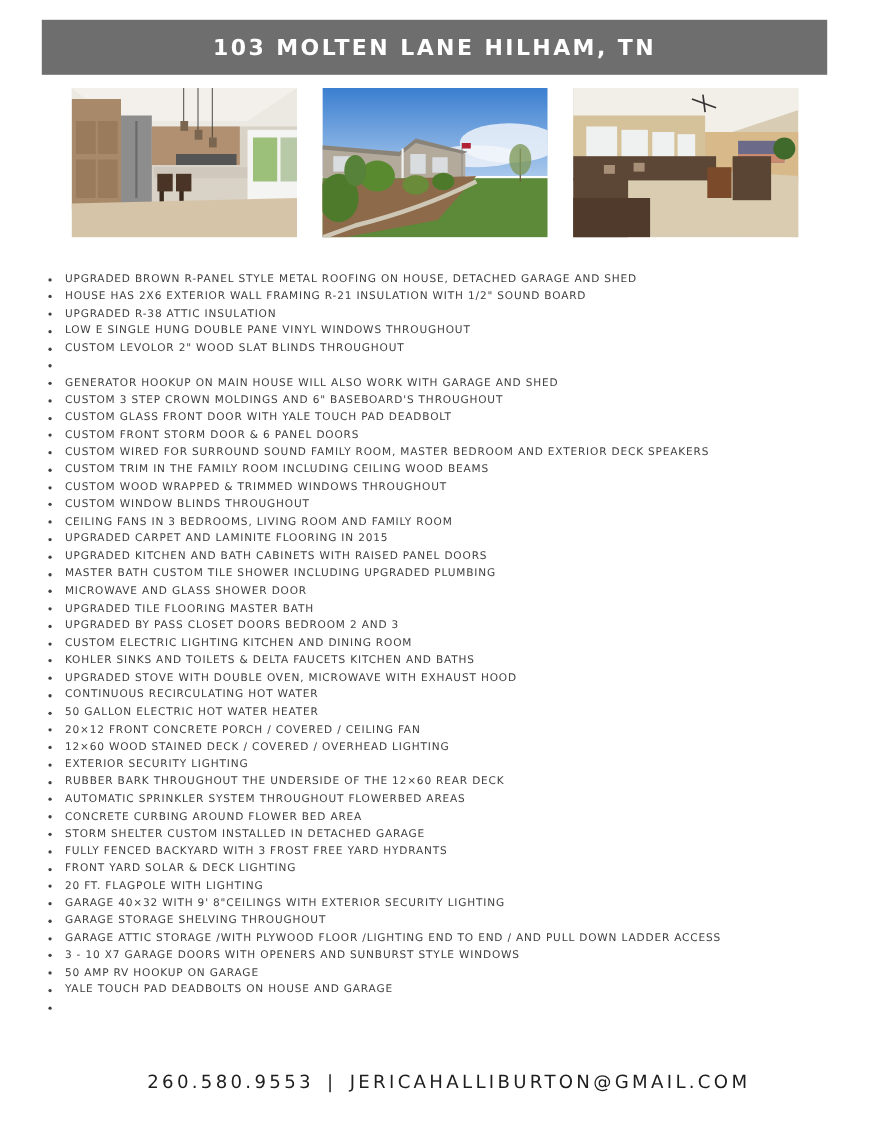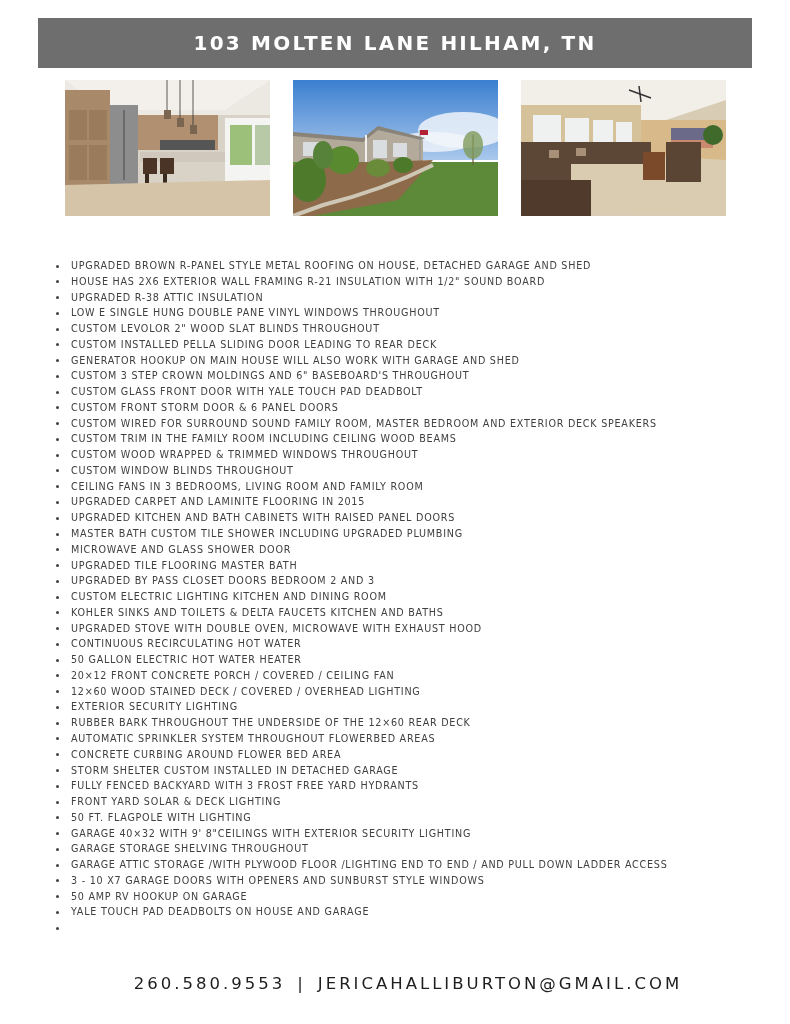--- a/index.html
+++ b/index.html
@@ -12,21 +12,21 @@
     margin: 0; color: #ffffff; font-family: "DejaVu Sans", sans-serif; font-weight: bold;
     font-size: 20px; letter-spacing: 2.2px;
   }
   .photos { position: absolute; top: 80px; left: 0; width: 790px; height: 136px; }
   .photo { position: absolute; top: 0; width: 205px; height: 136px; overflow: hidden; }
   .photo svg { display: block; width: 100%; height: 100%; }
   .p1 { left: 65px; }
   .p2 { left: 293px; }
   .p3 { left: 521px; }
   ul.features {
-    position: absolute; left: 38px; top: 242px; margin: 16px; padding: 0; list-style: none; width: 720px;
+    position: absolute; left: 38px; top: 242px; margin: 4px; padding: 0; list-style: none; width: 720px;
   }
   ul.features li {
     position: relative; padding-left: 17px; height: 15.77px; line-height: 15.77px;
     font-family: "DejaVu Sans", sans-serif; font-size: 9.6px; color: #404040;
     letter-spacing: 0.75px; white-space: nowrap;
   }
   ul.features li .bullet {
     position: absolute; left: 2px; top: 6.5px; width: 3px; height: 3px; border-radius: 50%; background: #404040;
   }
   .contact {
@@ -134,21 +134,21 @@
     </svg>
   </div>
 </div>
 
 <ul class="features">
   <li><span class="bullet"></span><span>UPGRADED BROWN R-PANEL STYLE METAL ROOFING ON HOUSE, DETACHED GARAGE AND SHED</span></li>
   <li><span class="bullet"></span><span>HOUSE HAS 2X6 EXTERIOR WALL FRAMING R-21 INSULATION WITH 1/2" SOUND BOARD</span></li>
   <li><span class="bullet"></span><span>UPGRADED R-38 ATTIC INSULATION</span></li>
   <li><span class="bullet"></span><span>LOW E SINGLE HUNG DOUBLE PANE VINYL WINDOWS THROUGHOUT</span></li>
   <li><span class="bullet"></span><span>CUSTOM LEVOLOR 2" WOOD SLAT BLINDS THROUGHOUT</span></li>
-  <li><span class="bullet"></span><span>CUSTOM INSTALLED PELLA SLIDING DOOR LEADING TO REAR DECK</span></li>
+  <li><span class="bullet"></span></li>
   <li><span class="bullet"></span><span>GENERATOR HOOKUP ON MAIN HOUSE WILL ALSO WORK WITH GARAGE AND SHED</span></li>
   <li><span class="bullet"></span><span>CUSTOM 3 STEP CROWN MOLDINGS AND 6" BASEBOARD'S THROUGHOUT</span></li>
   <li><span class="bullet"></span><span>CUSTOM GLASS FRONT DOOR WITH YALE TOUCH PAD DEADBOLT</span></li>
   <li><span class="bullet"></span><span>CUSTOM FRONT STORM DOOR &amp; 6 PANEL DOORS</span></li>
   <li><span class="bullet"></span><span>CUSTOM WIRED FOR SURROUND SOUND FAMILY ROOM, MASTER BEDROOM AND EXTERIOR DECK SPEAKERS</span></li>
   <li><span class="bullet"></span><span>CUSTOM TRIM IN THE FAMILY ROOM INCLUDING CEILING WOOD BEAMS</span></li>
   <li><span class="bullet"></span><span>CUSTOM WOOD WRAPPED &amp; TRIMMED WINDOWS THROUGHOUT</span></li>
   <li><span class="bullet"></span><span>CUSTOM WINDOW BLINDS THROUGHOUT</span></li>
   <li><span class="bullet"></span><span>CEILING FANS IN 3 BEDROOMS, LIVING ROOM AND FAMILY ROOM</span></li>
   <li><span class="bullet"></span><span>UPGRADED CARPET AND LAMINITE FLOORING IN 2015</span></li>
@@ -164,21 +164,21 @@
   <li><span class="bullet"></span><span>50 GALLON ELECTRIC HOT WATER HEATER</span></li>
   <li><span class="bullet"></span><span>20×12 FRONT CONCRETE PORCH / COVERED / CEILING FAN</span></li>
   <li><span class="bullet"></span><span>12×60 WOOD STAINED DECK / COVERED / OVERHEAD LIGHTING</span></li>
   <li><span class="bullet"></span><span>EXTERIOR SECURITY LIGHTING</span></li>
   <li><span class="bullet"></span><span>RUBBER BARK THROUGHOUT THE UNDERSIDE OF THE 12×60 REAR DECK</span></li>
   <li><span class="bullet"></span><span>AUTOMATIC SPRINKLER SYSTEM THROUGHOUT FLOWERBED AREAS</span></li>
   <li><span class="bullet"></span><span>CONCRETE CURBING AROUND FLOWER BED AREA</span></li>
   <li><span class="bullet"></span><span>STORM SHELTER CUSTOM INSTALLED IN DETACHED GARAGE</span></li>
   <li><span class="bullet"></span><span>FULLY FENCED BACKYARD WITH 3 FROST FREE YARD HYDRANTS</span></li>
   <li><span class="bullet"></span><span>FRONT YARD SOLAR &amp; DECK LIGHTING</span></li>
-  <li><span class="bullet"></span><span>50 FT. FLAGPOLE WITH LIGHTING</span></li>
+  <li><span class="bullet"></span><span>20 FT. FLAGPOLE WITH LIGHTING</span></li>
   <li><span class="bullet"></span><span>GARAGE 40×32 WITH 9' 8"CEILINGS WITH EXTERIOR SECURITY LIGHTING</span></li>
   <li><span class="bullet"></span><span>GARAGE STORAGE SHELVING THROUGHOUT</span></li>
   <li><span class="bullet"></span><span>GARAGE ATTIC STORAGE /WITH PLYWOOD FLOOR /LIGHTING END TO END / AND PULL DOWN LADDER ACCESS</span></li>
   <li><span class="bullet"></span><span>3 - 10 X7 GARAGE DOORS WITH OPENERS AND SUNBURST STYLE WINDOWS</span></li>
   <li><span class="bullet"></span><span>50 AMP RV HOOKUP ON GARAGE</span></li>
   <li><span class="bullet"></span><span>YALE TOUCH PAD DEADBOLTS ON HOUSE AND GARAGE</span></li>
   <li><span class="bullet"></span></li>
 </ul>
 
 <div class="contact">

